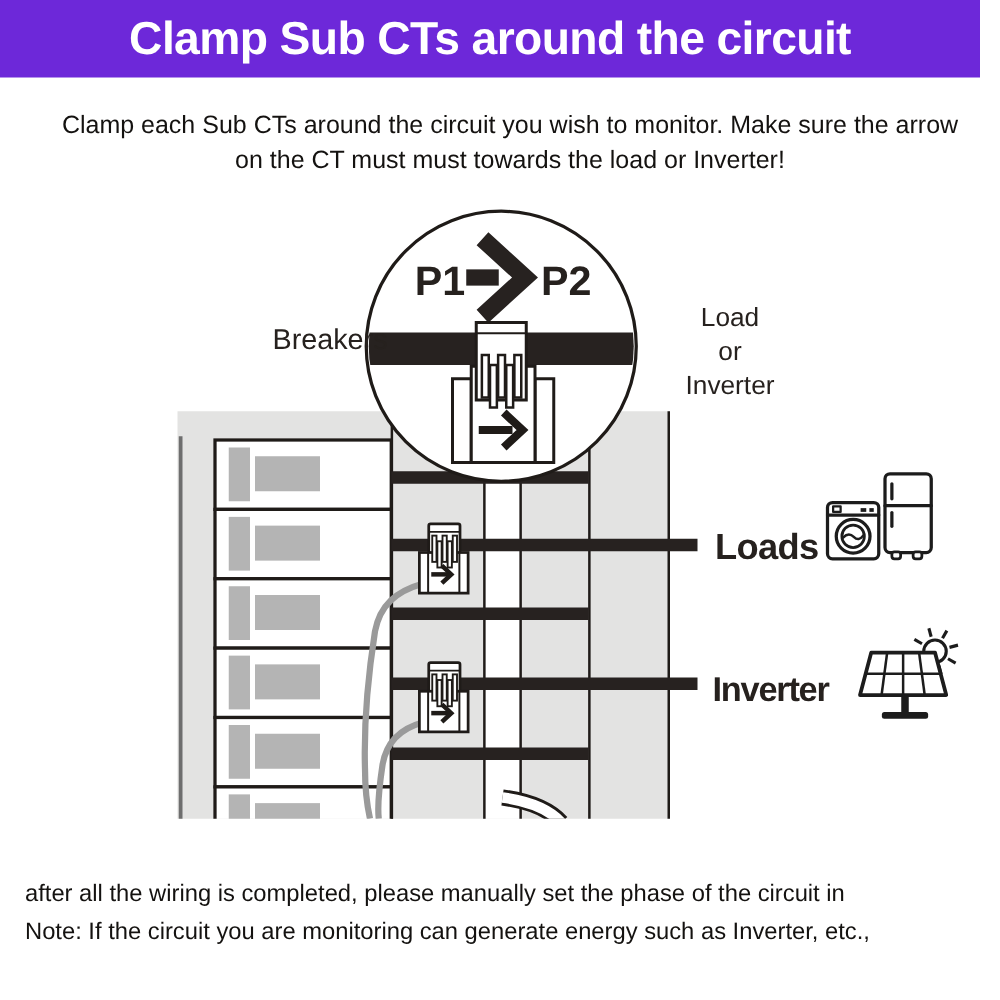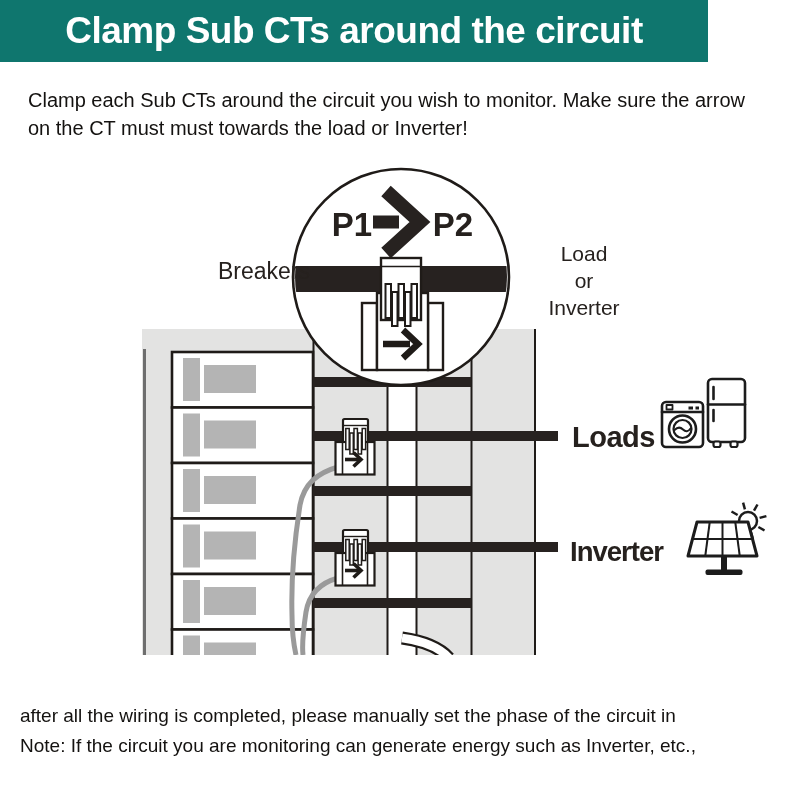--- a/index.html
+++ b/index.html
@@ -1,23 +1,23 @@
 <!DOCTYPE html>
 <html><head>
 <meta charset="utf-8">
 <style>
   html,body{margin:0;padding:0;background:#ffffff;}
   body{width:800px;height:800px;position:relative;overflow:hidden;
        font-family:"Liberation Sans",sans-serif;color:#1d1a18;}
-  .header{position:absolute;top:0;left:0;width:708px;height:62px;background:#0f766e;
+  .header{position:absolute;top:0;left:0;width:784px;height:62px;background:#6d28d9;
           display:flex;align-items:center;justify-content:center;}
   .header h1{margin:0;color:#ffffff;font-size:37px;font-weight:700;letter-spacing:-.5px;}
   .instruction{position:absolute;top:86px;left:28px;width:760px;
                font-size:20px;line-height:28px;color:#141210;font-weight:400;}
-  .instruction div{white-space:nowrap;}
+  .instruction div{white-space:nowrap;text-align:center;}
   .note{position:absolute;top:701px;left:20px;width:772px;
         font-size:19px;line-height:30px;color:#141210;}
   .note div{white-space:nowrap;}
   svg text{font-family:"Liberation Sans",sans-serif;fill:#26211e;}
   .diagram{position:absolute;top:148px;left:0;}
 </style>
 </head>
 <body>
 
 <div class="header">

